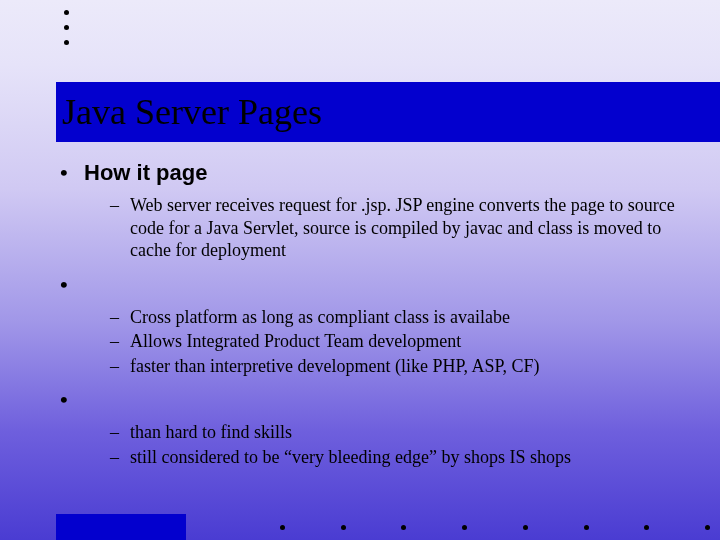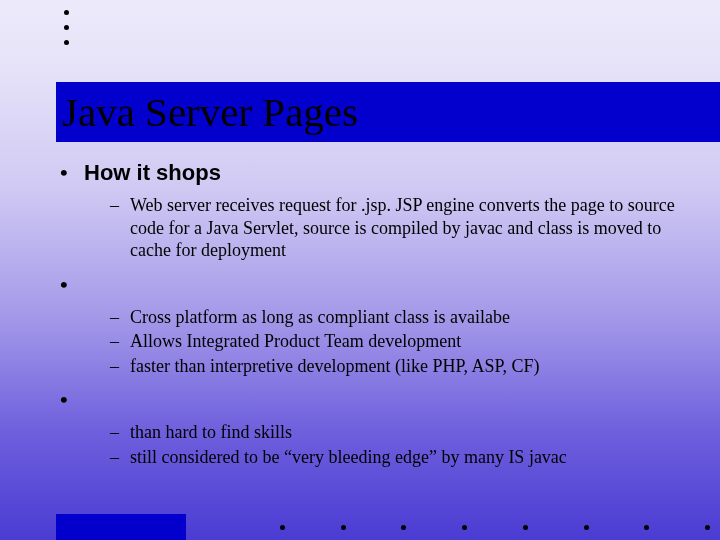--- a/index.html
+++ b/index.html
@@ -36,21 +36,21 @@
     left: 56px;
     right: 0;
     height: 60px;
     background: #0300ce;
     display: flex;
     align-items: center;
     padding-left: 6px;
   }
   .title-text {
     color: #000;
-    font-size: 41px;
+    font-size: 36px;
     line-height: 1;
     font-family: "Times New Roman", Times, serif;
   }
   .content {
     position: absolute;
     top: 160px;
     left: 60px;
     right: 40px;
     color: #000;
   }
@@ -123,21 +123,21 @@
 
   <div class="title-bar">
     <span class="title-text">Java Server Pages</span>
   </div>
 
   <div class="content">
 
     <div class="section">
       <div class="section-title">
         <span class="bullet-main">•</span>
-        <span>How it shops</span>
+        <span>How it page</span>
       </div>
       <div class="subitems">
         <div class="subitem">
           <span class="sub-dash">–</span>
           <span class="sub-text">Web server receives request for .jsp. JSP engine converts the page to source code for a Java Servlet, source is compiled by javac and class is moved  to cache for deployment</span>
         </div>
       </div>
     </div>
 
     <div class="section">
@@ -164,21 +164,21 @@
       <div class="section-title">
         <span class="bullet-main">•</span>
       </div>
       <div class="subitems">
         <div class="subitem">
           <span class="sub-dash">–</span>
           <span class="sub-text">than hard to find skills</span>
         </div>
         <div class="subitem">
           <span class="sub-dash">–</span>
-          <span class="sub-text">still considered to be “very bleeding edge” by many IS javac</span>
+          <span class="sub-text">still considered to be “very bleeding edge” by shops IS shops</span>
         </div>
       </div>
     </div>
 
   </div>
 
   <div class="footer-bar"></div>
 
   <div class="bottom-dots">
     <div class="dot"></div>

